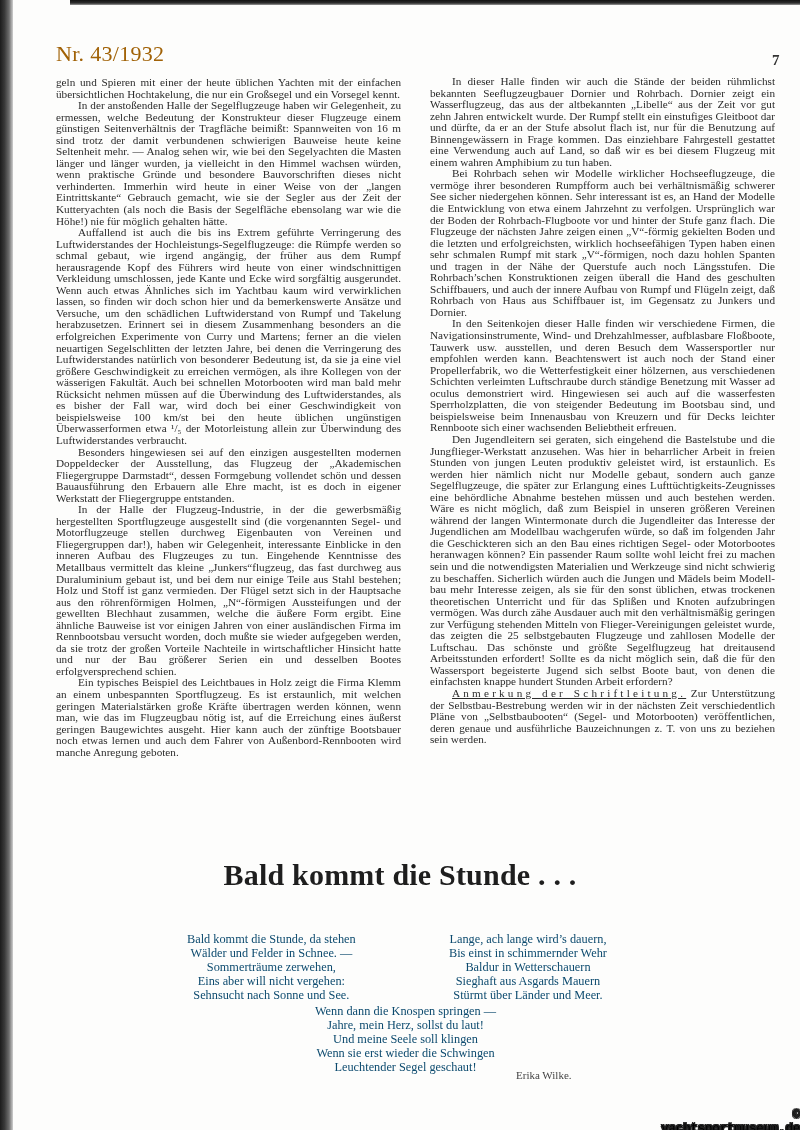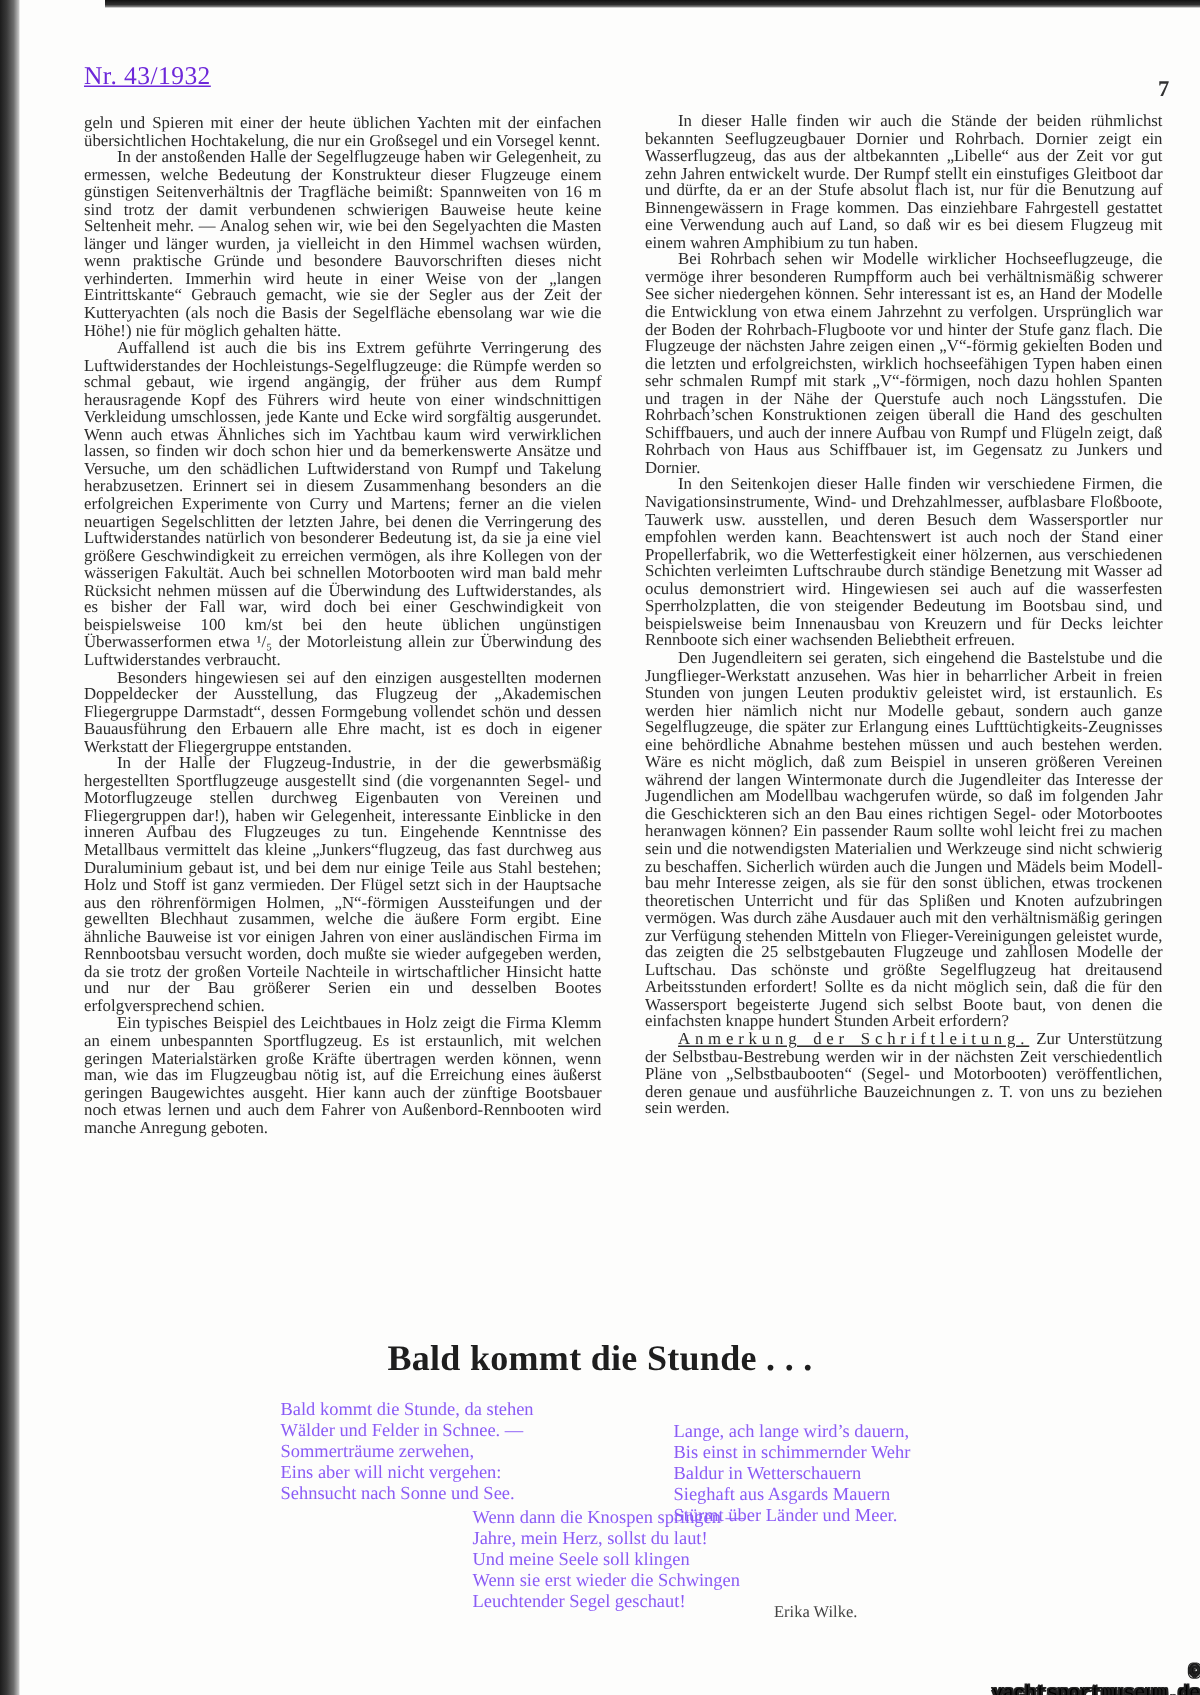--- a/index.html
+++ b/index.html
@@ -12,45 +12,45 @@
   .binding-left {
     position: absolute; left: 0; top: 0; width: 13px; height: 1130px;
     background: linear-gradient(to right, #1c1c1c 0%, #3a3a3a 35%, #6e6e6e 70%, #cfcfcf 100%);
   }
   .binding-top {
     position: absolute; left: 70px; top: 0; width: 730px; height: 5px;
     background: linear-gradient(to bottom, #111 0%, #2e2e2e 60%, #9a9a9a 100%);
   }
   .header-issue {
     position: absolute; left: 56px; top: 41px;
-    font-size: 17px; letter-spacing: 0.3px; color: #6d28d9; text-decoration: underline;
+    font-size: 22px; letter-spacing: 0.3px; color: #a16207;
   }
   .header-page {
     position: absolute; left: 772px; top: 52px;
     font-size: 15px; font-weight: bold; color: #333;
   }
   .col {
     position: absolute; top: 77px;
     font-size: 11.2px; line-height: 11.55px;
     text-align: justify; color: #2b2b2b;
   }
   .col-left { left: 56px; width: 345px; }
   .col-right { left: 430px; width: 345px; top: 76px; }
   .col p { margin: 0; text-indent: 0; }
   .col p.indent { text-indent: 22px; }
   .spaced { letter-spacing: 3.2px; text-decoration: underline; }
   .poem-title {
-    position: absolute; left: 0; width: 800px; top: 893px; text-align: center;
-    font-size: 24px; font-weight: bold; color: #1e1e1e; letter-spacing: 0.2px;
+    position: absolute; left: 0; width: 800px; top: 858px; text-align: center;
+    font-size: 30px; font-weight: bold; color: #1e1e1e; letter-spacing: 0.2px;
   }
   .poem-stanza {
-    position: absolute; font-size: 12.3px; line-height: 13.9px; color: #8b5cf6;
+    position: absolute; font-size: 12.3px; line-height: 13.9px; color: #0c4a6e; text-align: center;
   }
   .stanza-1 { left: 187px; top: 933px; }
-  .stanza-2 { left: 449px; top: 933px; margin-top: 15px; }
+  .stanza-2 { left: 449px; top: 933px; }
   .stanza-3 { left: 315px; top: 1005px; }
   .poem-stanza div { white-space: nowrap; }
   .author {
     position: absolute; left: 516px; top: 1069px;
     font-size: 11px; color: #444;
   }
   .watermark {
     position: absolute; left: 647px; top: 1108px;
     font-family: Liberation Mono, monospace;
     font-size: 12.5px; font-weight: bold; color: #000000;

